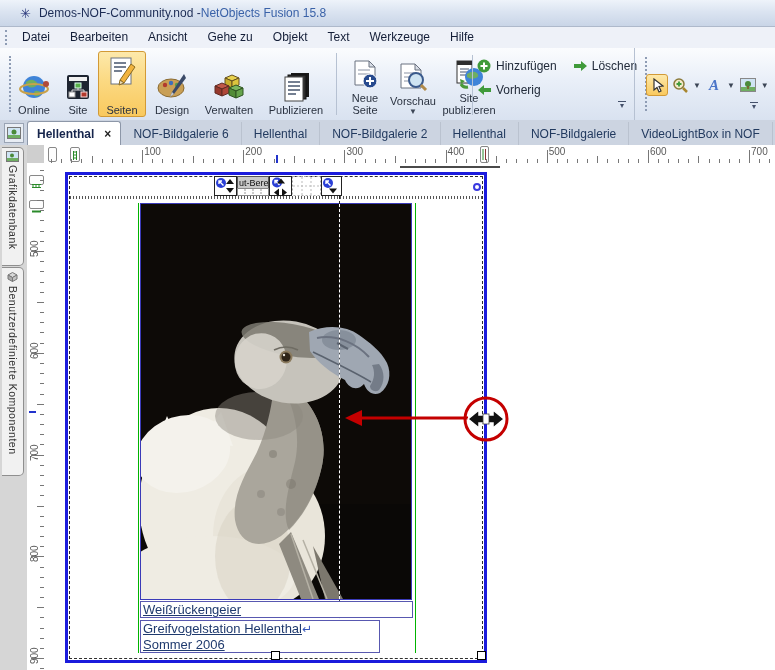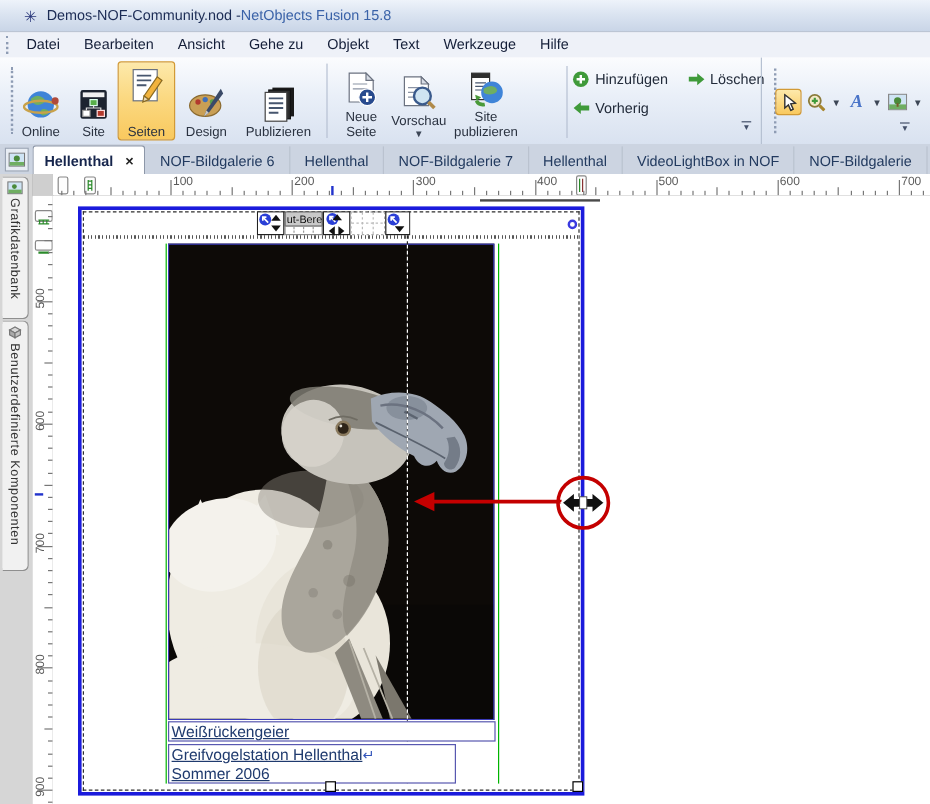--- a/index.html
+++ b/index.html
@@ -146,20 +146,42 @@
               <ellipse cx="15" cy="16" rx="13" ry="9" fill="#c99f55" stroke="#8a6a30"></ellipse>
               <circle cx="9" cy="13" r="2.2" fill="#b23a2e"></circle>
               <circle cx="15" cy="11" r="2.2" fill="#3f6fba"></circle>
               <circle cx="21" cy="13" r="2.2" fill="#59a04a"></circle>
               <path d="M28,2 L16,20 l-2,5 4,-3 12,-16 z" fill="#3a4a68"></path>
               <path d="M14,25 l2,-5 2,2 z" fill="#c8c8c8"></path>
             </svg>
         </span>
         <span class="blabel">Design</span>
       </div>
+      <div class="bigbtn" style="width:60px">
+        <span class="bicon">
+          <svg width="32" height="30" viewBox="0 0 32 30">
+              <g stroke="#66501e">
+                <path d="M12,6 l7,-3 7,3 -7,3 z" fill="#e8d24e"></path>
+                <path d="M12,6 v7 l7,3 v-7 z" fill="#c8ae2e"></path>
+                <path d="M26,6 v7 l-7,3 v-7 z" fill="#dcc43e"></path>
+              </g>
+              <g stroke="#5e2a22">
+                <path d="M2,14 l7,-3 7,3 -7,3 z" fill="#c05848"></path>
+                <path d="M2,14 v7 l7,3 v-7 z" fill="#96382c"></path>
+                <path d="M16,14 v7 l-7,3 v-7 z" fill="#ae4638"></path>
+              </g>
+              <g stroke="#2e5422">
+                <path d="M16,16 l7,-3 7,3 -7,3 z" fill="#7cb65e"></path>
+                <path d="M16,16 v7 l7,3 v-7 z" fill="#528c38"></path>
+                <path d="M30,16 v7 l-7,3 v-7 z" fill="#66a44c"></path>
+              </g>
+            </svg>
+        </span>
+        <span class="blabel">Verwalten</span>
+      </div>
       <div class="bigbtn" style="width:66px">
         <span class="bicon">
           <svg width="30" height="30" viewBox="0 0 30 30">
               <rect x="10" y="1" width="18" height="24" fill="#1a1a1a"></rect>
               <rect x="7" y="3" width="18" height="24" fill="#2e2e2e" stroke="#111"></rect>
               <rect x="4" y="5" width="18" height="24" fill="#fff" stroke="#444"></rect>
               <path d="M7,10 h12 M7,14 h12 M7,18 h12 M7,22 h8" stroke="#47566e" stroke-width="1.6"></path>
             </svg>
         </span>
         <span class="blabel">Publizieren</span>
@@ -289,24 +311,24 @@
           <rect x="1" y="8" width="12" height="3" fill="#6fae62"></rect>
           <circle cx="7" cy="5" r="2.5" fill="#4a8a3a"></circle>
         </svg>
     </div>
     <div class="tab-active">
       <span>Hellenthal</span>
       <span class="x">×</span>
     </div>
     <div class="tab">NOF-Bildgalerie 6</div>
     <div class="tab">Hellenthal</div>
-    <div class="tab">NOF-Bildgalerie 7</div>
+    <div class="tab">NOF-Bildgalerie 2</div>
     <div class="tab">Hellenthal</div>
+    <div class="tab">NOF-Bildgalerie</div>
     <div class="tab">VideoLightBox in NOF</div>
-    <div class="tab">NOF-Bildgalerie</div>
     <div class="tab">Rohling</div>
 
   </div>
 
   <div class="abs" id="sidebar">
     <div class="sidetab" style="top:2px;height:114px;">
       <svg width="13" height="11">
           <rect x="0.5" y="0.5" width="12" height="10" fill="#cfe4f4" stroke="#777"></rect>
           <rect x="1" y="7" width="11" height="3" fill="#6fae62"></rect>
           <circle cx="6" cy="4.5" r="2" fill="#4a8a3a"></circle>

